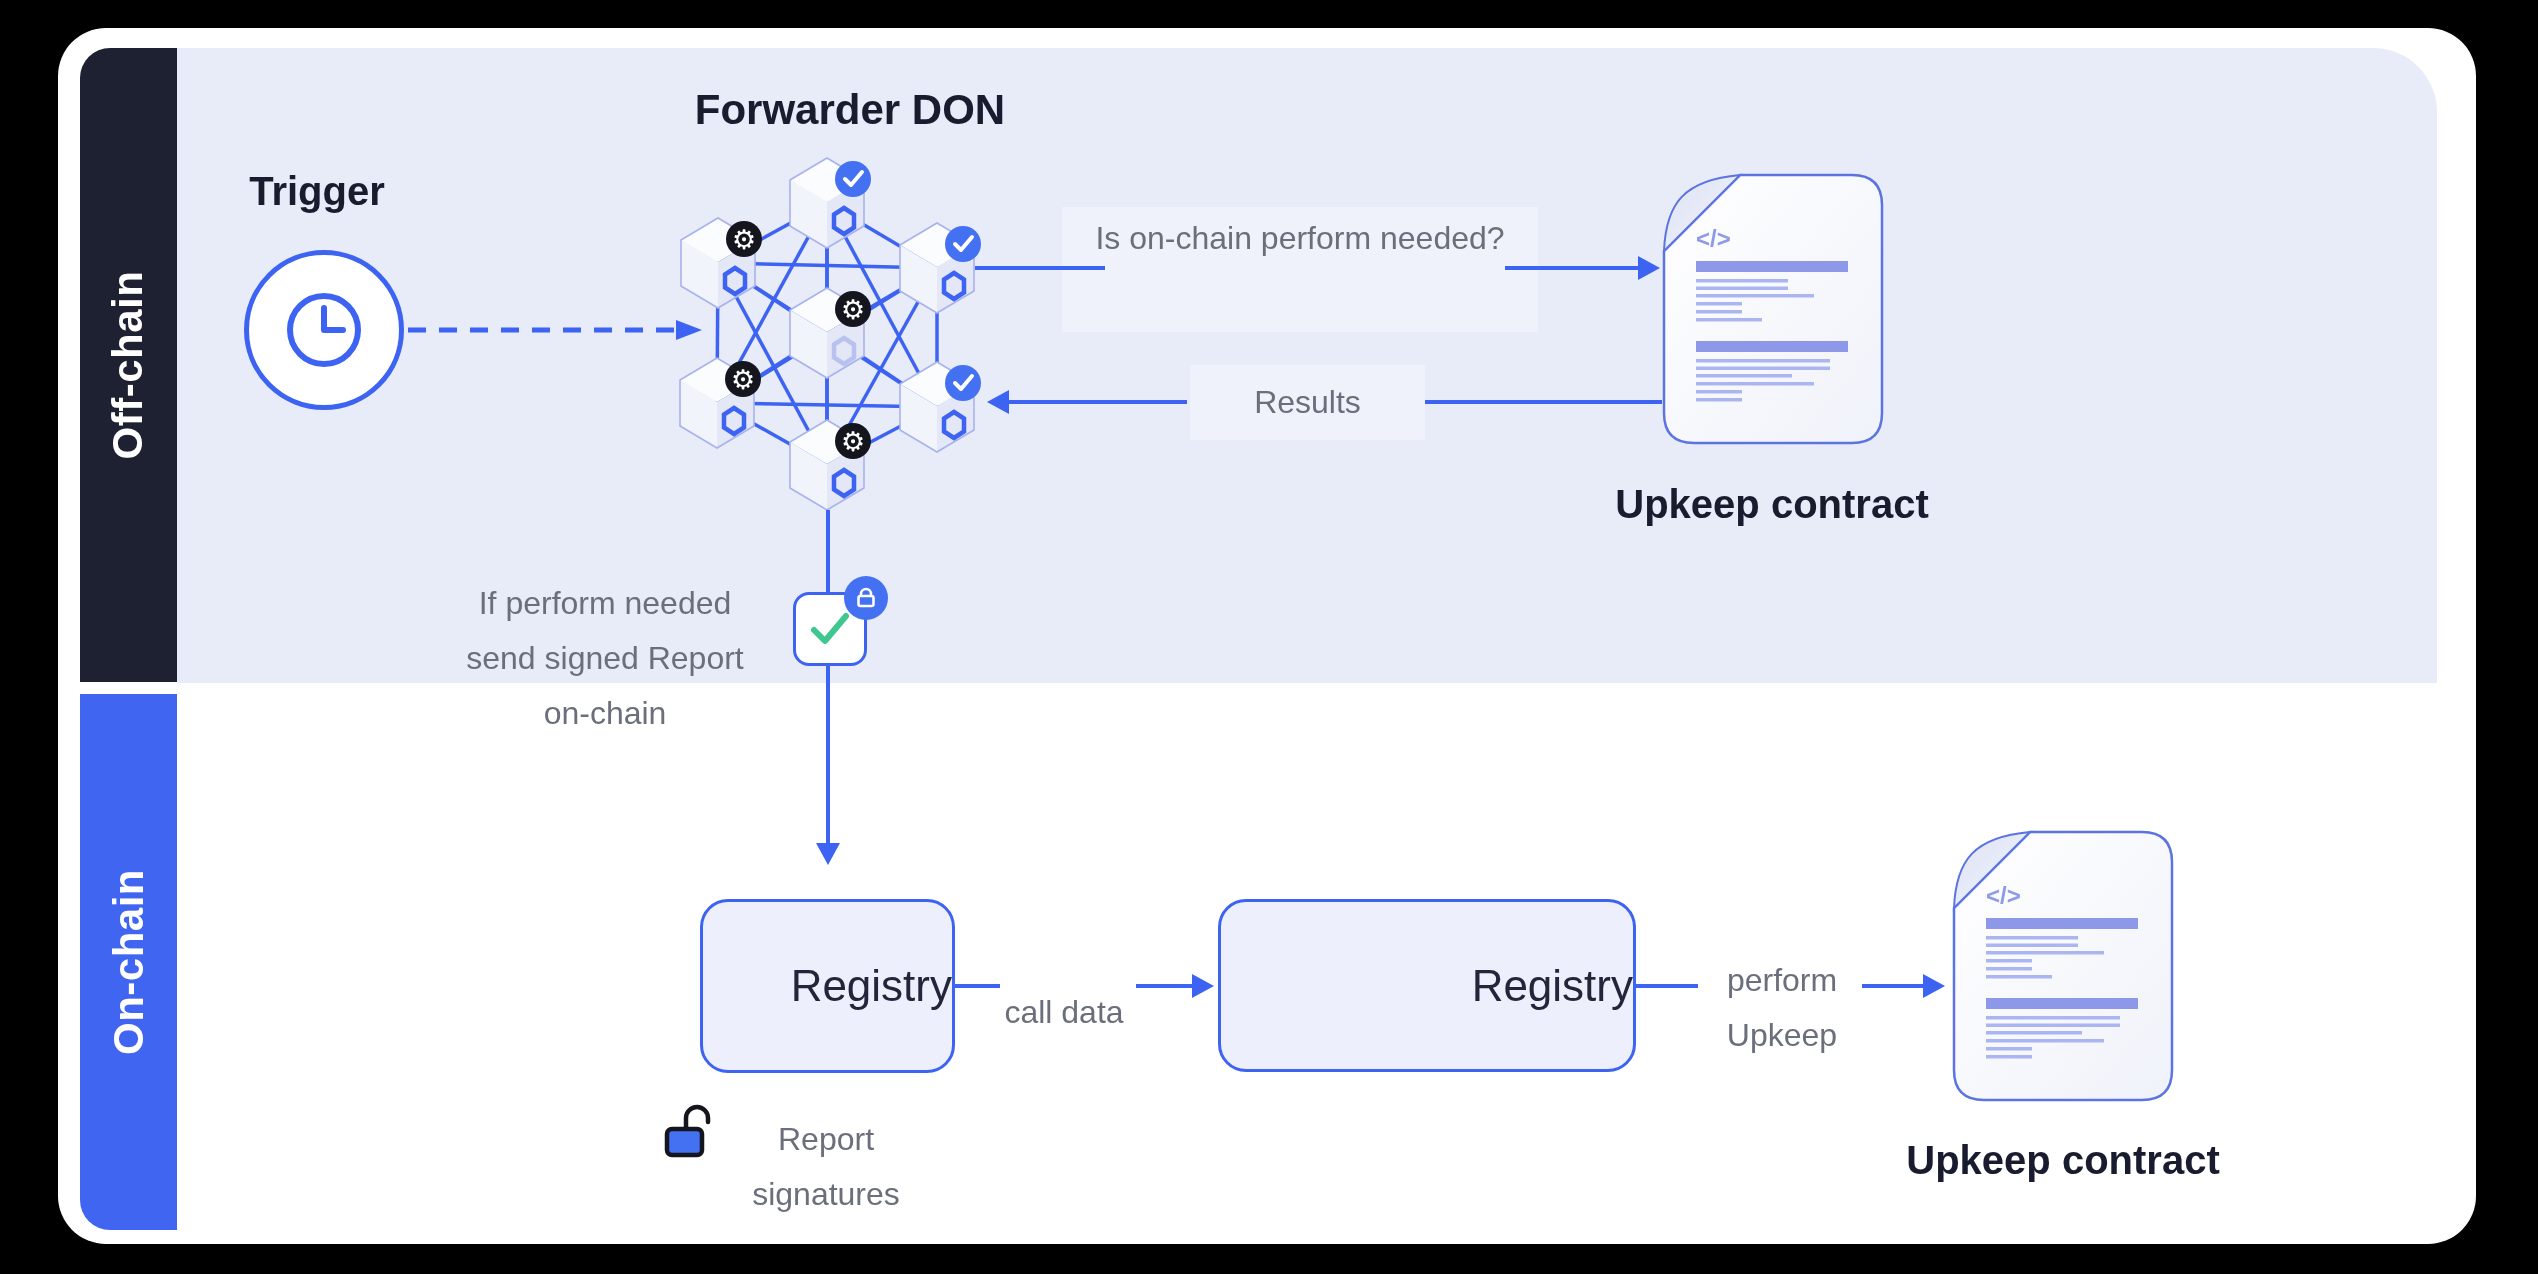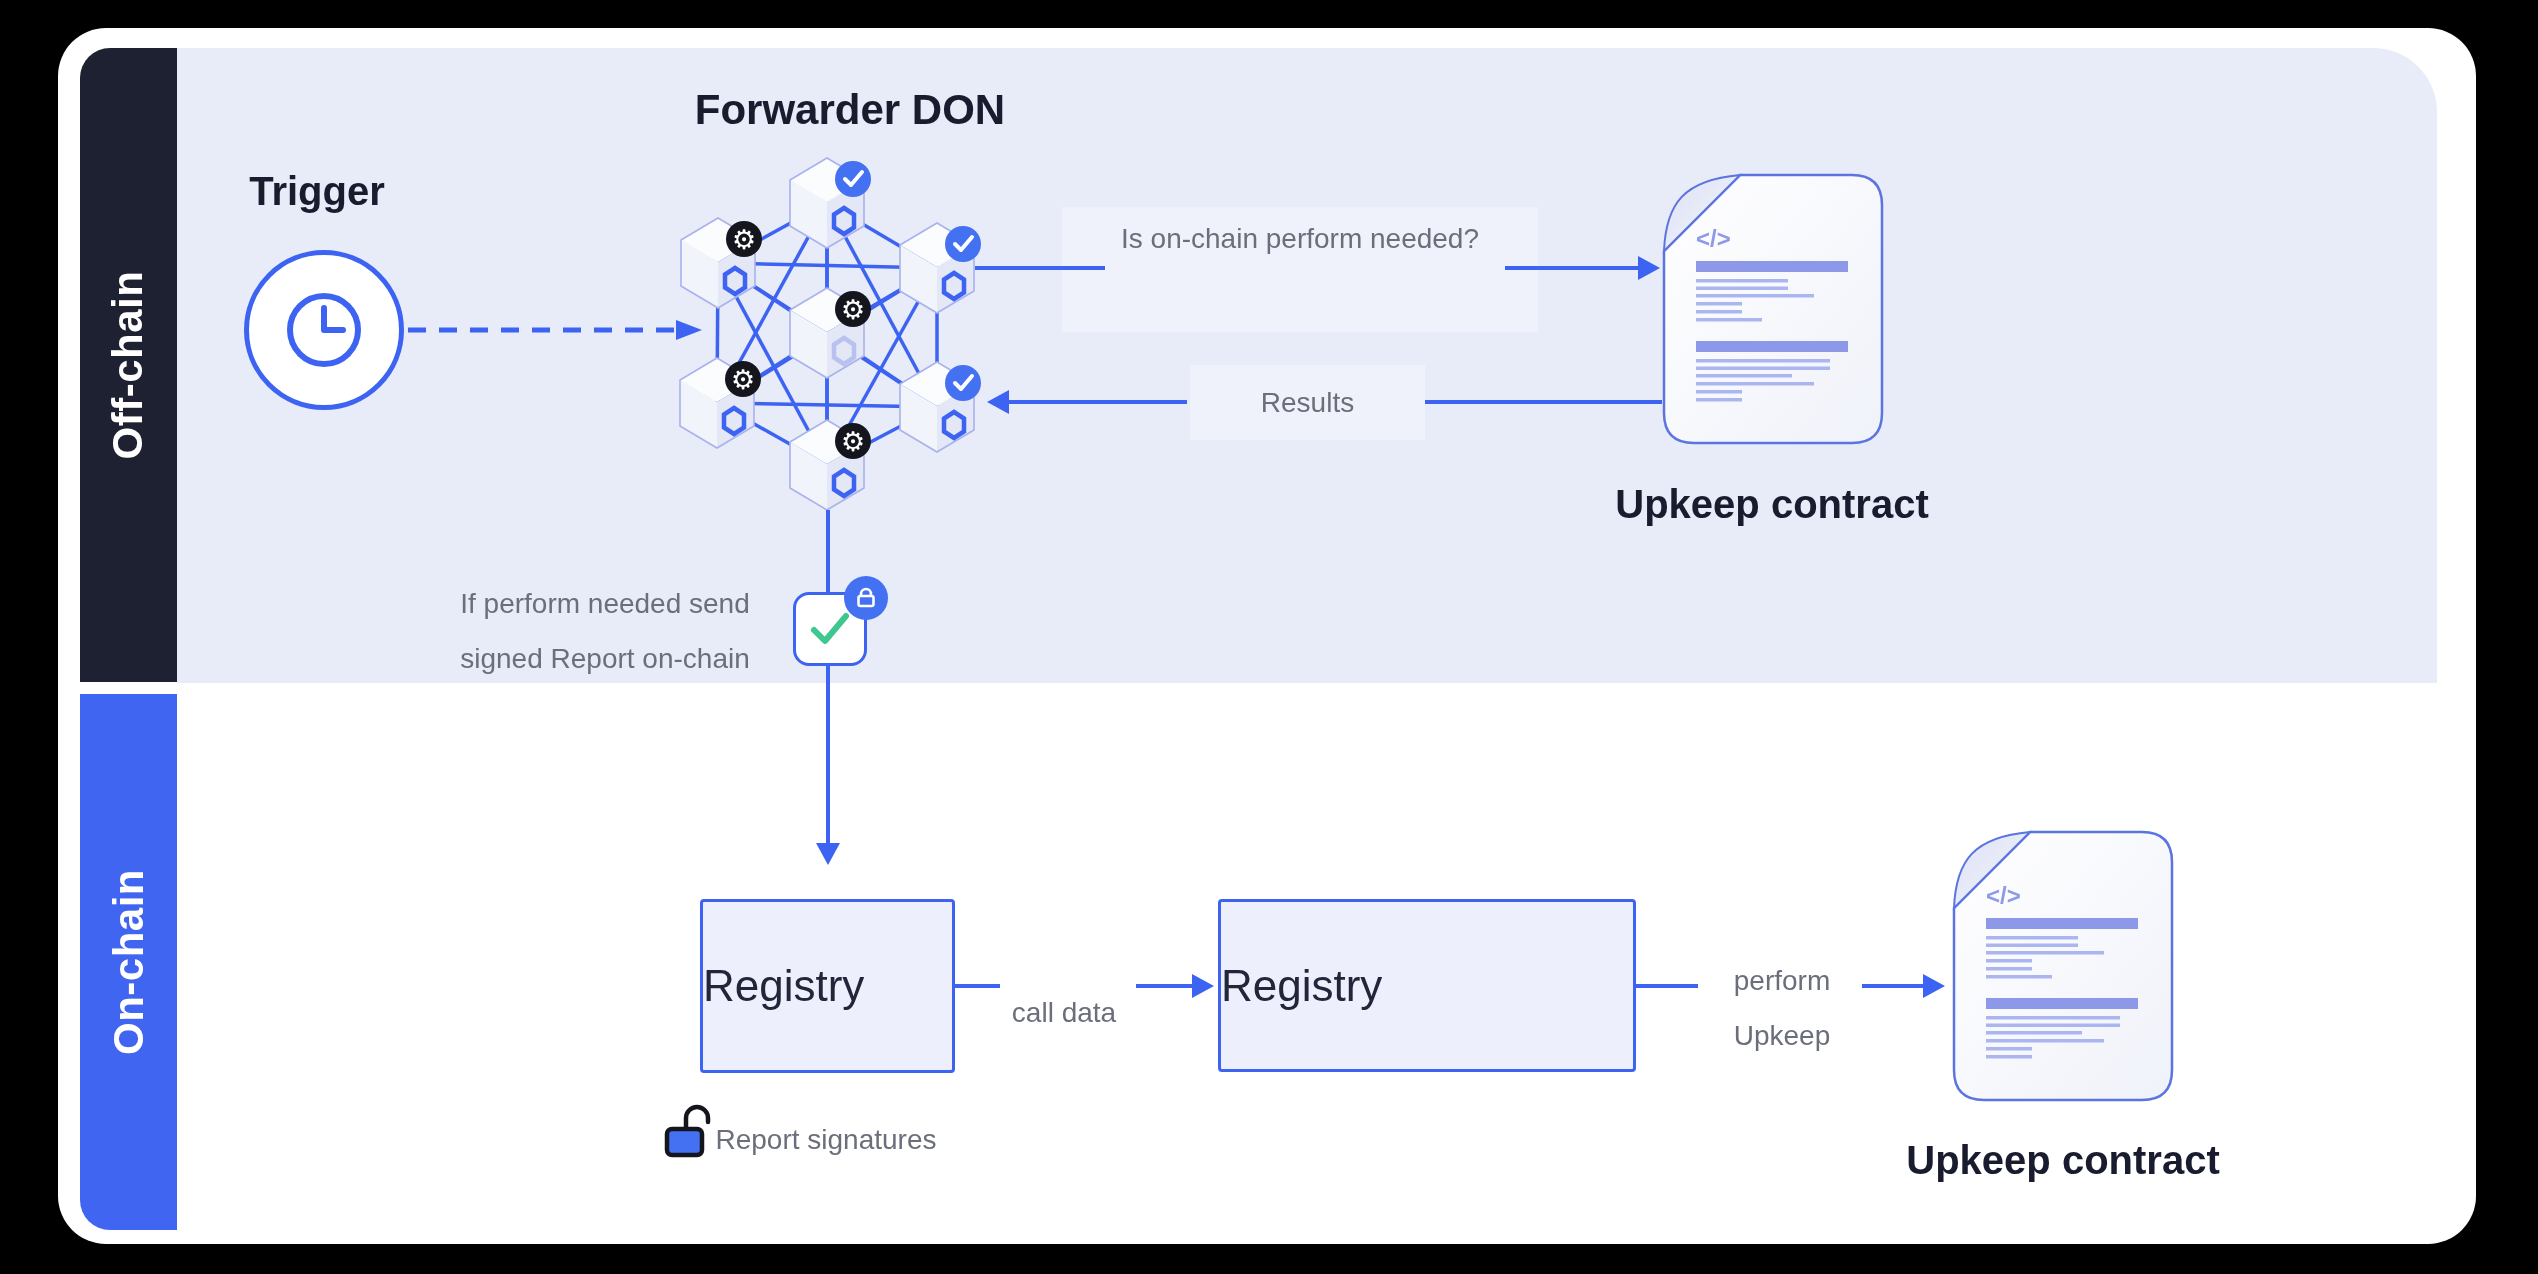--- a/index.html
+++ b/index.html
@@ -12,32 +12,32 @@
   html,body{width:2538px;height:1274px;background:#000;font-family:"Liberation Sans","DejaVu Sans",sans-serif;}
   #canvas{position:absolute;left:58px;top:28px;width:2418px;height:1216px;background:#fff;border-radius:48px;overflow:hidden;}
   .abs{position:absolute;}
   
   #offchain-band{left:119px;top:20px;width:2260px;height:635px;background:var(--lavender);border-radius:0 64px 0 0;}
   #strip-offchain{left:22px;top:20px;width:97px;height:634px;background:var(--sidebar-dark);border-radius:30px 0 0 0;display:flex;align-items:center;justify-content:center;}
   #strip-onchain{left:22px;top:666px;width:97px;height:536px;background:var(--sidebar-blue);border-radius:0 0 0 30px;display:flex;align-items:center;justify-content:center;}
   .side-label{color:#fff;font-weight:bold;font-size:42px;transform:rotate(-90deg);white-space:nowrap;letter-spacing:.5px;}
   
   .h-label{font-weight:bold;font-size:40px;color:var(--dark);text-align:center;}
-  .gray-text{font-size:28px;line-height:55px;color:var(--gray);text-align:center;}
+  .gray-text{font-size:32px;line-height:55px;color:var(--gray);text-align:center;}
   .band{background:var(--band);}
   
   .hline{height:4px;background:var(--accent);}
   .vline{width:4px;background:var(--accent);}
   .head-right{width:0;height:0;border-top:12px solid transparent;border-bottom:12px solid transparent;border-left:22px solid var(--accent);}
   .head-left{width:0;height:0;border-top:12px solid transparent;border-bottom:12px solid transparent;border-right:22px solid var(--accent);}
   .head-down{width:0;height:0;border-left:12px solid transparent;border-right:12px solid transparent;border-top:22px solid var(--accent);}
   
   #trigger-circle{left:186px;top:222px;width:160px;height:160px;border:5px solid var(--accent);border-radius:50%;background:#fff;display:flex;align-items:center;justify-content:center;}
   
-  .node-box{background:var(--box-fill);border:3px solid var(--accent);border-radius:4px;display:flex;align-items:center;justify-content:flex-start;font-size:44px;color:#23263A;}
+  .node-box{background:var(--box-fill);border:3px solid var(--accent);border-radius:28px;display:flex;align-items:center;justify-content:flex-end;font-size:44px;color:#23263A;}
   
   #check-square{left:735px;top:564px;width:74px;height:74px;background:#fff;border:3px solid var(--accent);border-radius:16px;display:flex;align-items:center;justify-content:center;}
   #lock-badge{left:786px;top:548px;width:44px;height:44px;background:var(--badge-blue);border-radius:50%;display:flex;align-items:center;justify-content:center;}
 </style>
 </head>
 <body>
 
 <svg width="0" height="0" style="position:absolute">
   <defs>
     <linearGradient id="docGrad" x1="0" y1="0" x2="1" y2="1">

